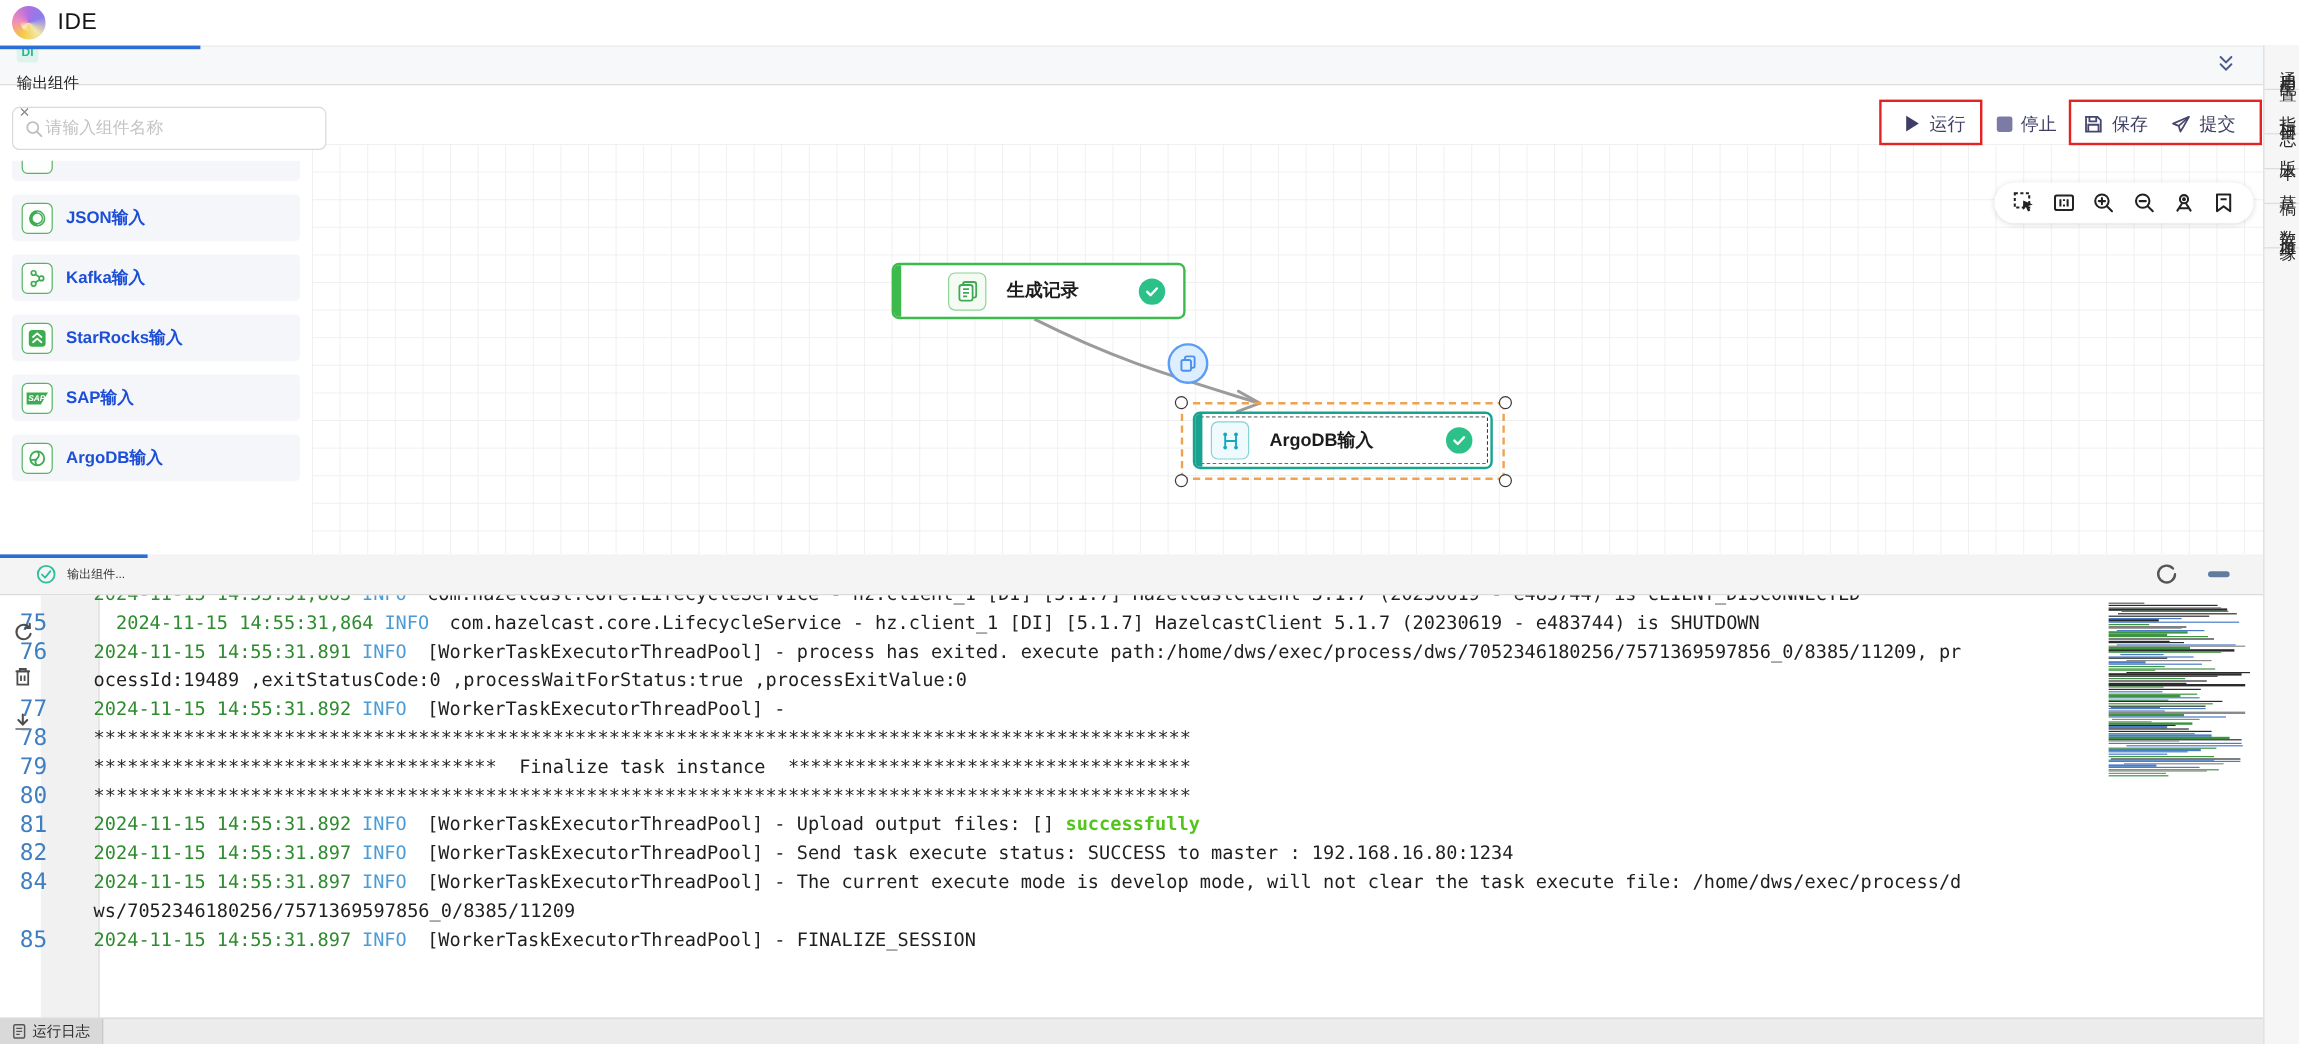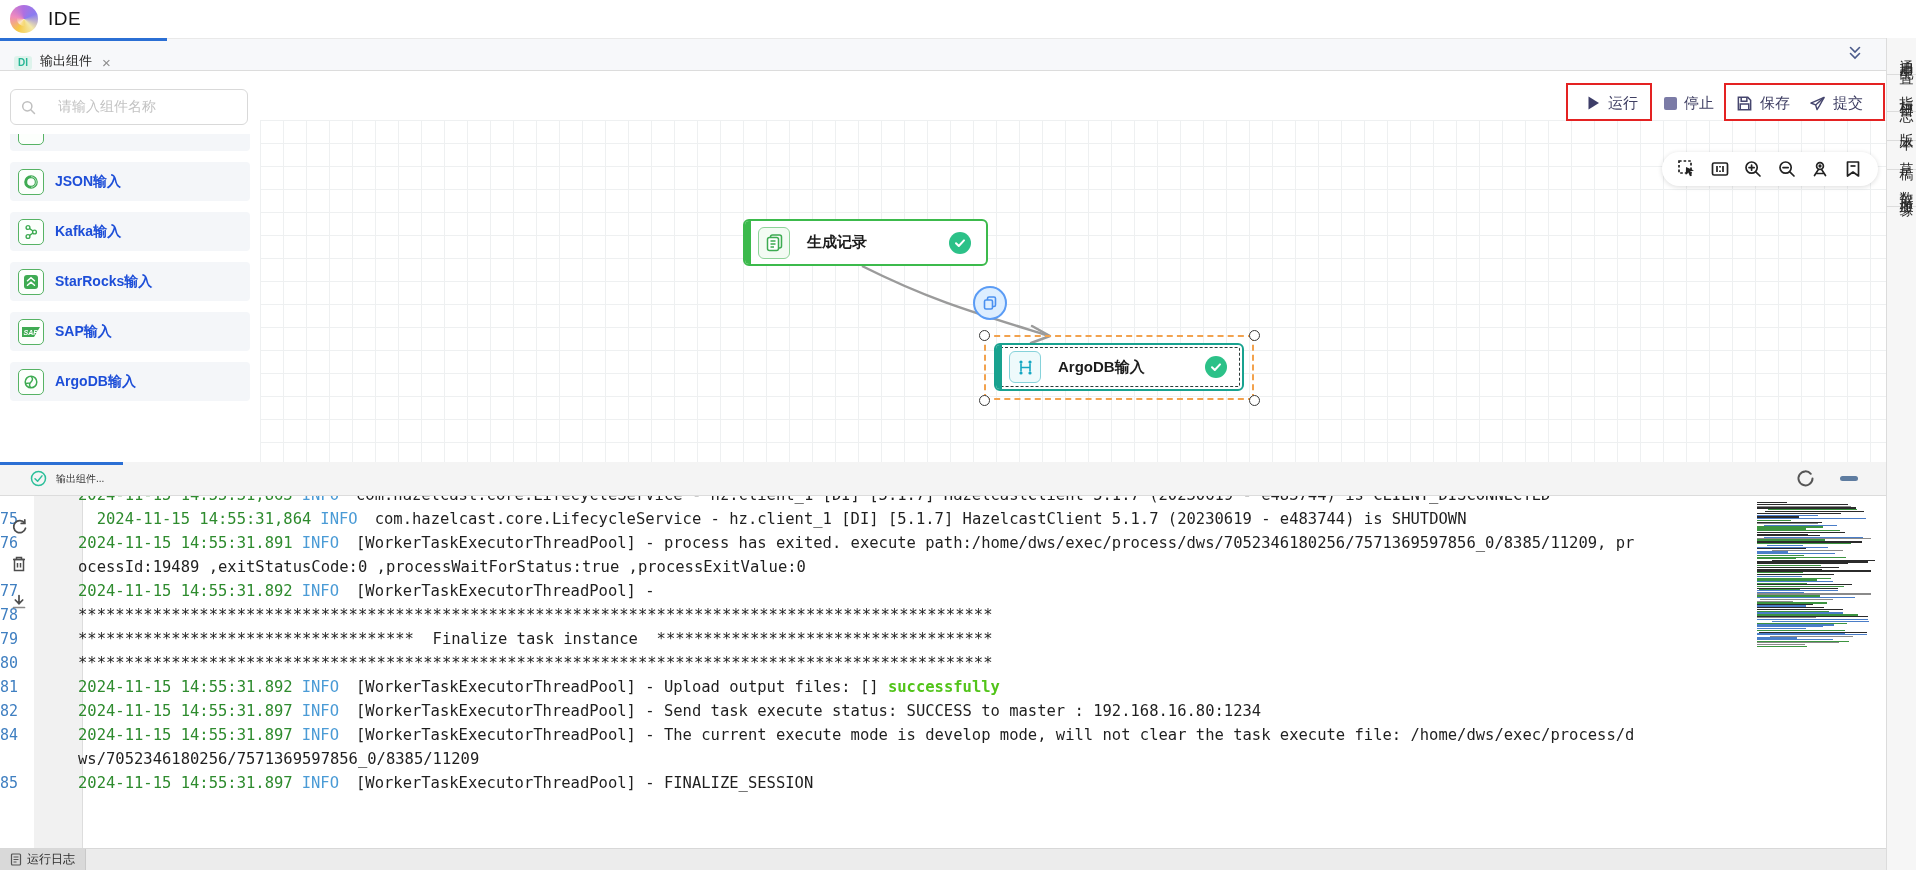--- a/index.html
+++ b/index.html
@@ -8,29 +8,29 @@
   
   .topbar{position:absolute;left:0;top:0;width:1916px;height:38px;background:#fff;border-bottom:1px solid #e9e9e9;z-index:6;}
   .logo{position:absolute;left:10px;top:5px;width:28px;height:28px;border-radius:50%;
         background:conic-gradient(from 210deg,#f6c945,#f08bbd,#b06fe0,#8a7df0,#f3e8a8,#f6c945);}
   .logo::after{content:"";position:absolute;left:7px;top:7px;width:14px;height:14px;border-radius:50%;
         background:conic-gradient(from 30deg,#fff0 0 40%,#ffffffaa 55%,#fff0 70%);}
   .apptitle{position:absolute;left:48px;top:8px;font-size:19px;color:#141414;letter-spacing:.5px;}
   .active-underline{position:absolute;left:0;top:38px;width:167px;height:3px;background:#2b6fd4;z-index:7;}
   
   .tabbar{position:absolute;left:0;top:38px;width:1886px;height:32px;background:#f7f8fa;border-bottom:1px solid #dcdcdc;z-index:5;}
-  .tab{position:absolute;left:0;top:0;height:32px;display:flex;align-items:flex-end;gap:8px;padding:0 14px;}
+  .tab{position:absolute;left:0;top:0;height:32px;display:flex;align-items:flex-start;gap:8px;padding:0 14px;flex-direction:column;}
   .di-badge{background:#def3ec;color:#27b795;font-size:10px;font-weight:bold;padding:2px 4px;border-radius:3px;line-height:1;}
   .tab-title{font-size:13px;color:#262626;}
   .tab-close{color:#8c8c8c;font-size:15px;line-height:1;margin-left:2px;cursor:pointer;}
   .tab-collapse{position:absolute;right:22px;top:6px;}
   
   .left-panel{position:absolute;left:0;top:70px;width:260px;height:392px;background:#fff;z-index:2;}
-  .search-box{position:absolute;left:10px;top:19px;width:238px;height:36px;border:1px solid #d9d9d9;border-radius:6px;
-              display:flex;align-items:center;padding:0 10px;gap:22px;box-sizing:border-box;background:#fff;}
+  .search-box{position:absolute;left:10px;top:19px;width:262px;height:36px;border:1px solid #d9d9d9;border-radius:6px;
+              display:flex;align-items:center;padding:0 10px;gap:2px;box-sizing:border-box;background:#fff;}
   .search-placeholder{color:#c3c3c3;font-size:14px;}
   .comp-list{position:absolute;left:10px;top:64px;width:240px;height:328px;overflow:hidden;}
   .comp-item{height:39px;background:#f4f6f9;border-radius:4px;display:flex;align-items:center;
              padding:0 8px;gap:11px;margin-bottom:11px;box-sizing:border-box;cursor:grab;}
   .comp-item.partial{margin-top:-22px;}
   .comp-icon{width:26px;height:26px;border:1.5px solid #57b365;border-radius:5px;background:#fcfffc;
              display:flex;align-items:center;justify-content:center;box-sizing:border-box;flex-shrink:0;}
   .comp-label{font-weight:bold;font-size:14px;color:#1d4ed8;}
   
   .canvas{position:absolute;left:260px;top:70px;width:1626px;height:392px;background:#fff;overflow:hidden;z-index:1;}
@@ -45,21 +45,21 @@
                   box-shadow:0 1px 5px rgba(0,0,0,.14);display:flex;align-items:center;justify-content:space-around;
                   padding:0 8px;box-sizing:border-box;z-index:8;}
   .ct-icon{width:22px;height:22px;display:flex;align-items:center;justify-content:center;cursor:pointer;}
   .node{position:absolute;background:#fff;border-radius:6px;display:flex;align-items:center;z-index:3;cursor:grab;box-sizing:border-box;}
   .node .accent{position:absolute;left:0;top:0;bottom:0;width:6px;border-radius:4px 0 0 4px;}
   .node-icon{width:32px;height:32px;border-radius:6px;display:flex;align-items:center;justify-content:center;
              margin-left:13px;box-sizing:border-box;flex-shrink:0;}
   .node-label{font-weight:bold;font-size:15px;color:#1c1c1c;margin-left:17px;}
   .node-check{position:absolute;right:15px;top:50%;transform:translateY(-50%);width:22px;height:22px;border-radius:50%;
               background:#2cc188;display:flex;align-items:center;justify-content:center;}
-  .node1{left:743px;top:219px;width:245px;height:47px;border:2px solid #3cba4c;}
+  .node1{left:743px;top:219px;width:245px;height:47px;border:2px solid #3cba4c;padding-left:32px;}
   .node1 .accent{background:#3cba4c;}
   .node1 .node-icon{border:1.5px solid #8ed398;background:#f3fbf3;}
   .node2{left:994px;top:343px;width:250px;height:48px;border:2px solid #18a28f;outline:1px dashed #2c3a38;outline-offset:-5px;}
   .node2 .accent{background:#18a28f;}
   .node2 .node-icon{border:1.5px solid #86d2da;background:#eefafb;}
   .select-rect{position:absolute;left:984px;top:335px;width:270px;height:65px;border:2px dashed #f2a24e;z-index:2;box-sizing:border-box;}
   .handle{position:absolute;width:11px;height:11px;border-radius:50%;background:#fff;border:1.6px solid #3a3a3a;box-sizing:border-box;z-index:4;cursor:nwse-resize;}
   .edge-btn{position:absolute;left:973px;top:286px;width:34px;height:34px;border-radius:50%;background:#ddeeff;
             border:2px solid #5b9cf5;box-sizing:border-box;display:flex;align-items:center;justify-content:center;z-index:4;cursor:pointer;}
   
@@ -77,21 +77,21 @@
   .minus-btn{width:18px;height:5px;background:#5e7ca0;border-radius:2.5px;cursor:pointer;}
   .log-body{position:absolute;left:0;top:34px;width:1886px;height:353px;overflow:hidden;}
   .gutterbg{position:absolute;left:34px;top:0;width:48px;height:100%;background:#f1f1f1;border-right:1px solid #ddd;}
   .log-tools{position:absolute;left:9px;top:20px;display:flex;flex-direction:column;gap:18px;z-index:2;}
   .log-tools .ct-icon{width:20px;height:20px;}
   .log-lines{position:absolute;left:0;top:0;width:1780px;}
   .row{display:flex;align-items:flex-start;font-family:"DejaVu Sans Mono","Liberation Mono",monospace;
        font-size:15.5px;line-height:24px;}
   .row.partial{height:11px;overflow:hidden;}
   .row.partial .num,.row.partial .lt{margin-top:-13px;}
-  .num{width:72px;padding-right:16px;box-sizing:border-box;text-align:left;color:#3f7fc1;flex-shrink:0;font-size:15px;}
+  .num{width:72px;padding-right:16px;box-sizing:border-box;text-align:center;color:#3f7fc1;flex-shrink:0;font-size:19px;}
   .lt{width:1560px;margin-left:6px;}
   .ts{color:#2e8b2e;white-space:pre-wrap;margin-right:9px;}
   .info{color:#4a9bd6;margin-right:17px;}
   .ts:empty,.info:empty{margin:0;}
   .msg{color:#1f1f1f;white-space:pre-wrap;word-break:break-all;}
   .suffix{color:#52c41a;font-weight:bold;}
   .minimap{position:absolute;left:1757px;top:6px;width:118px;height:158px;overflow:hidden;cursor:pointer;}
   .mm-row{height:1.3px;margin-bottom:.5px;}
   .log-footer{position:absolute;left:0;bottom:0;width:1886px;height:21px;background:#ececec;border-top:1px solid #d8d8d8;display:flex;}
   .footer-tab{display:flex;align-items:center;gap:5px;padding:0 10px;background:#d9d9d9;border-right:1px solid #c9c9c9;

